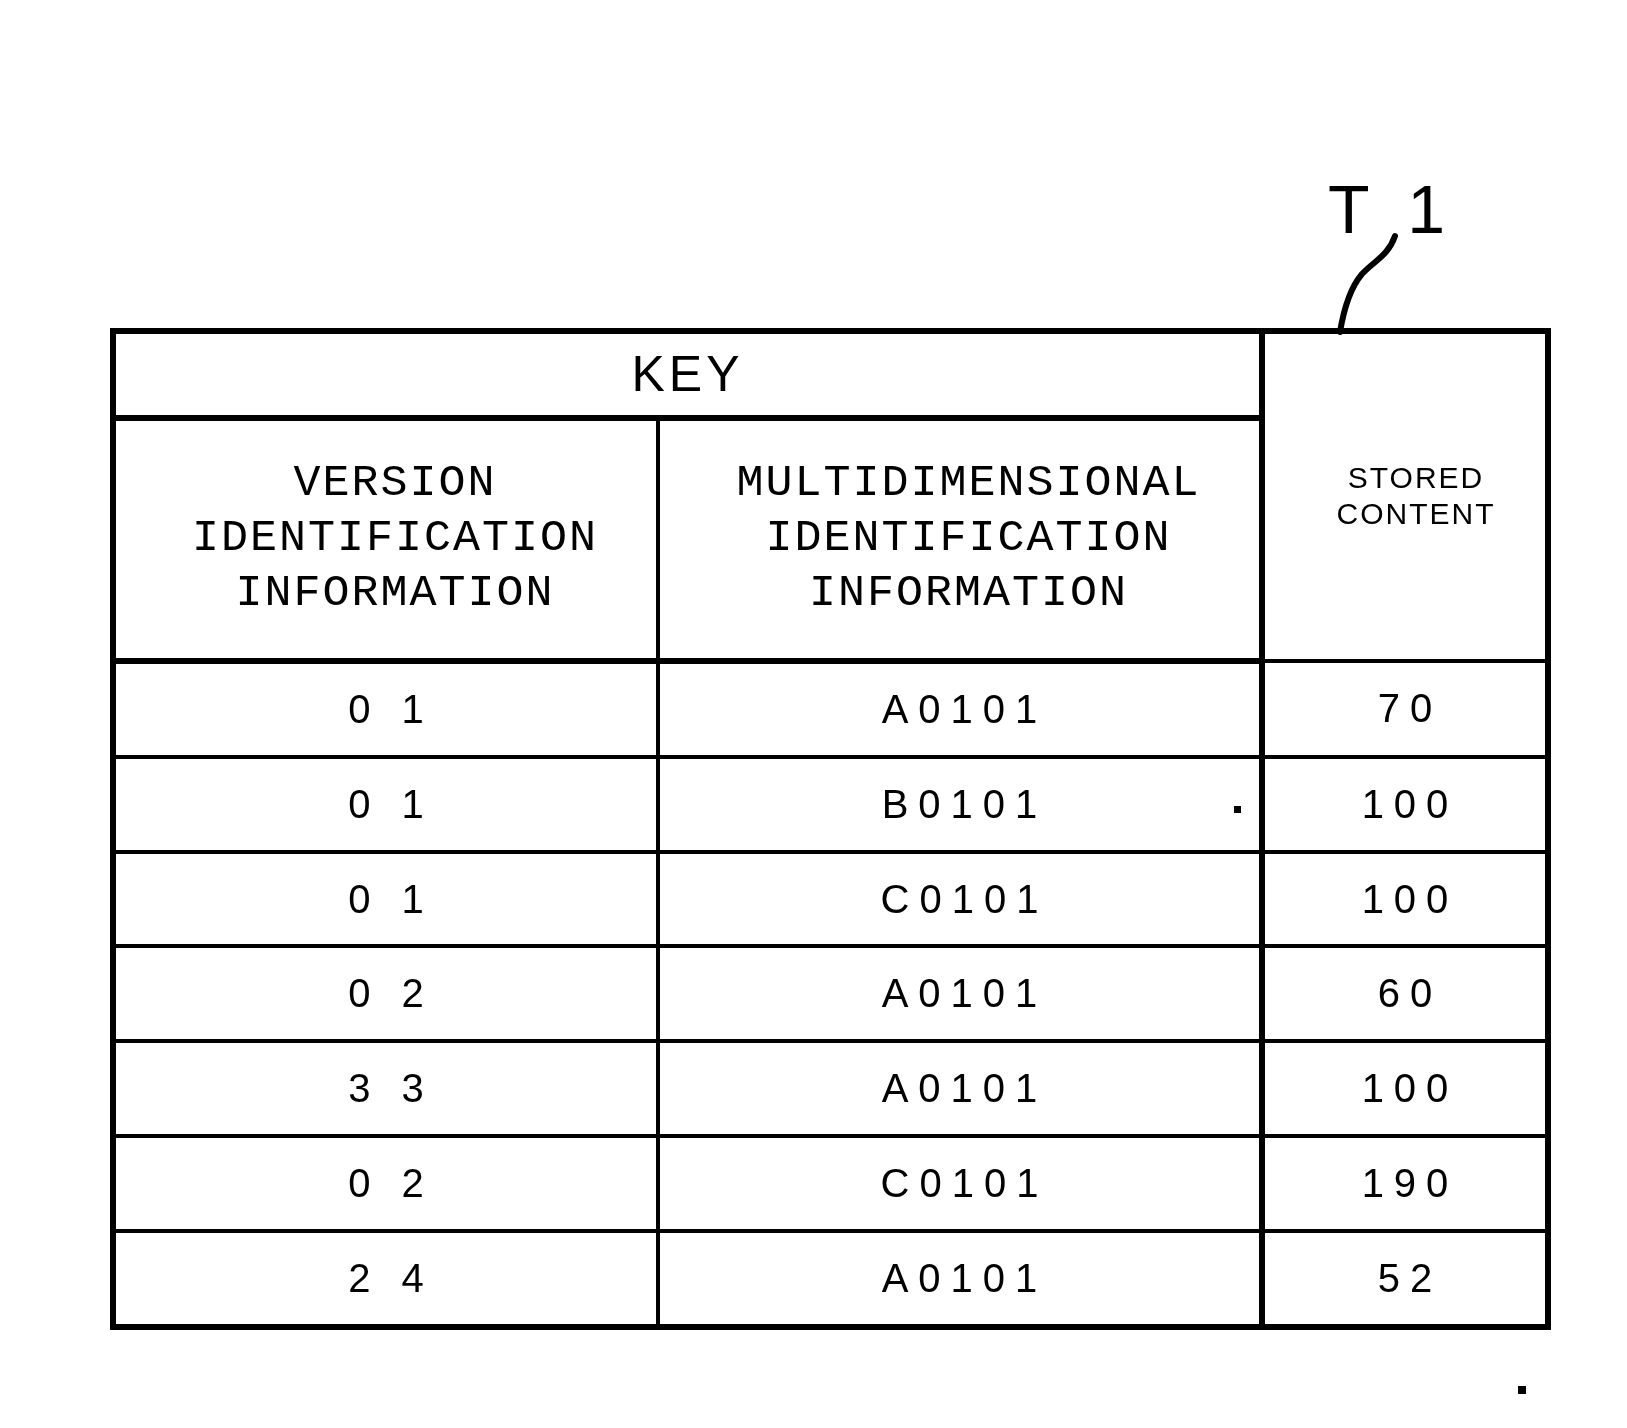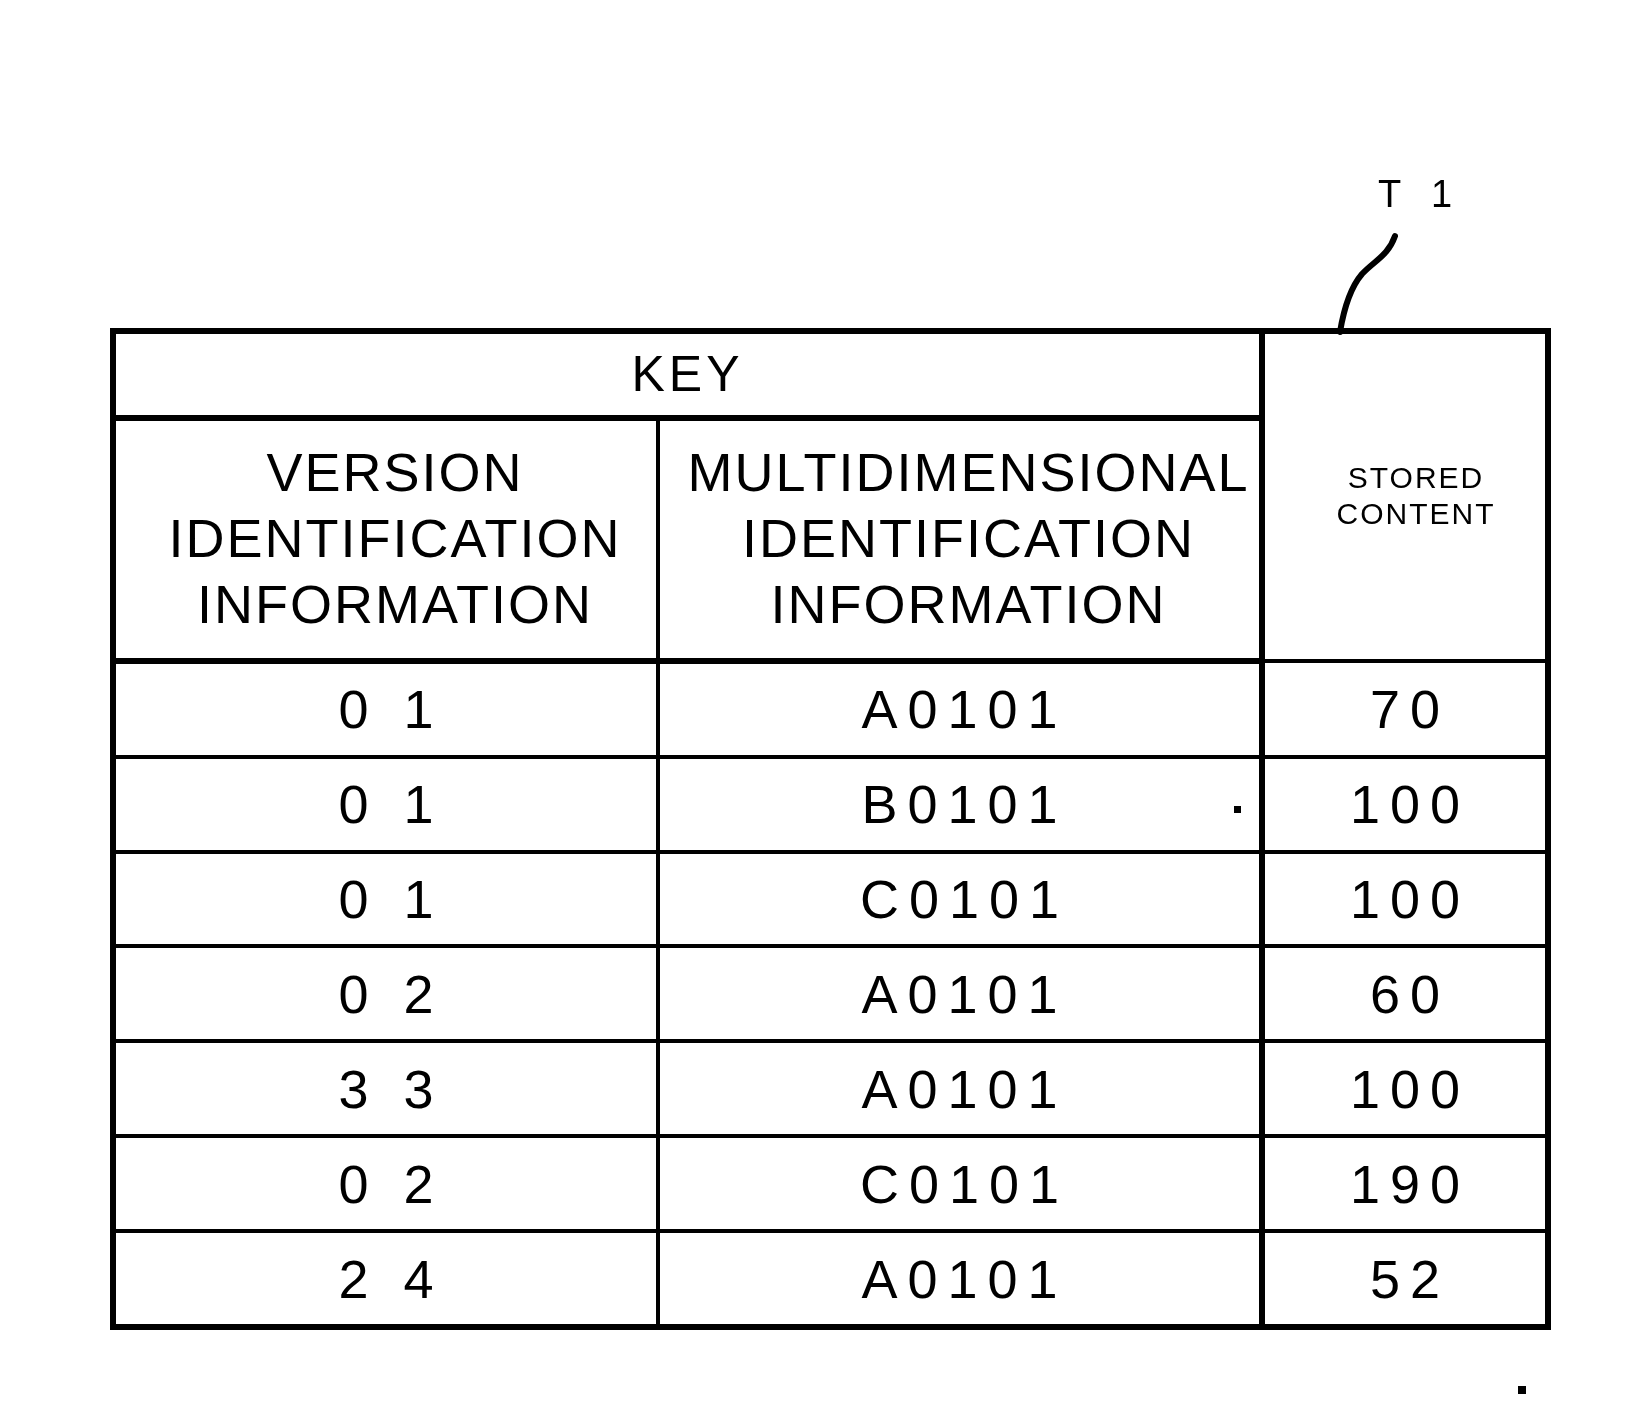--- a/index.html
+++ b/index.html
@@ -12,23 +12,23 @@
     height: 1428px;
     position: relative;
     font-family: "Liberation Sans", sans-serif;
     color: #000000;
     overflow: hidden;
   }
 
   
   #ref-label {
     position: absolute;
-    left: 1378px;
+    left: 1328px;
     top: 175px;
-    font-size: 38px;
+    font-size: 68px;
     letter-spacing: 10px;
     line-height: 1;
     white-space: nowrap;
   }
   #leader-svg {
     position: absolute;
     left: 1240px;
     top: 230px;
     width: 200px;
     height: 110px;
@@ -73,33 +73,34 @@
   .stored-head {
     font-size: 30px;
     line-height: 1.22;
     letter-spacing: 2px;
     text-align: left;
     padding-left: 22px !important;
     border-left: 6px solid #000 !important;
   }
   .sub-head {
     height: 230px;
-    font-size: 54px;
+    font-size: 45px;
     line-height: 1.22;
     letter-spacing: 2px;
     text-align: left;
     padding-left: 18px !important;
     vertical-align: middle;
     border-bottom: 6px solid #000 !important;
+    font-family: Liberation Mono, monospace;
   }
   .sub-head .ln { display: block; white-space: nowrap; }
 
   tr.data-row td {
     height: 88px;
-    font-size: 54px;
+    font-size: 40px;
     letter-spacing: 10px;
     text-indent: 10px;
     border-top: 4px solid #000;
   }
   tr.data-row td.cell-stored {
     border-left: 6px solid #000;
   }
 
   
   .speck {

